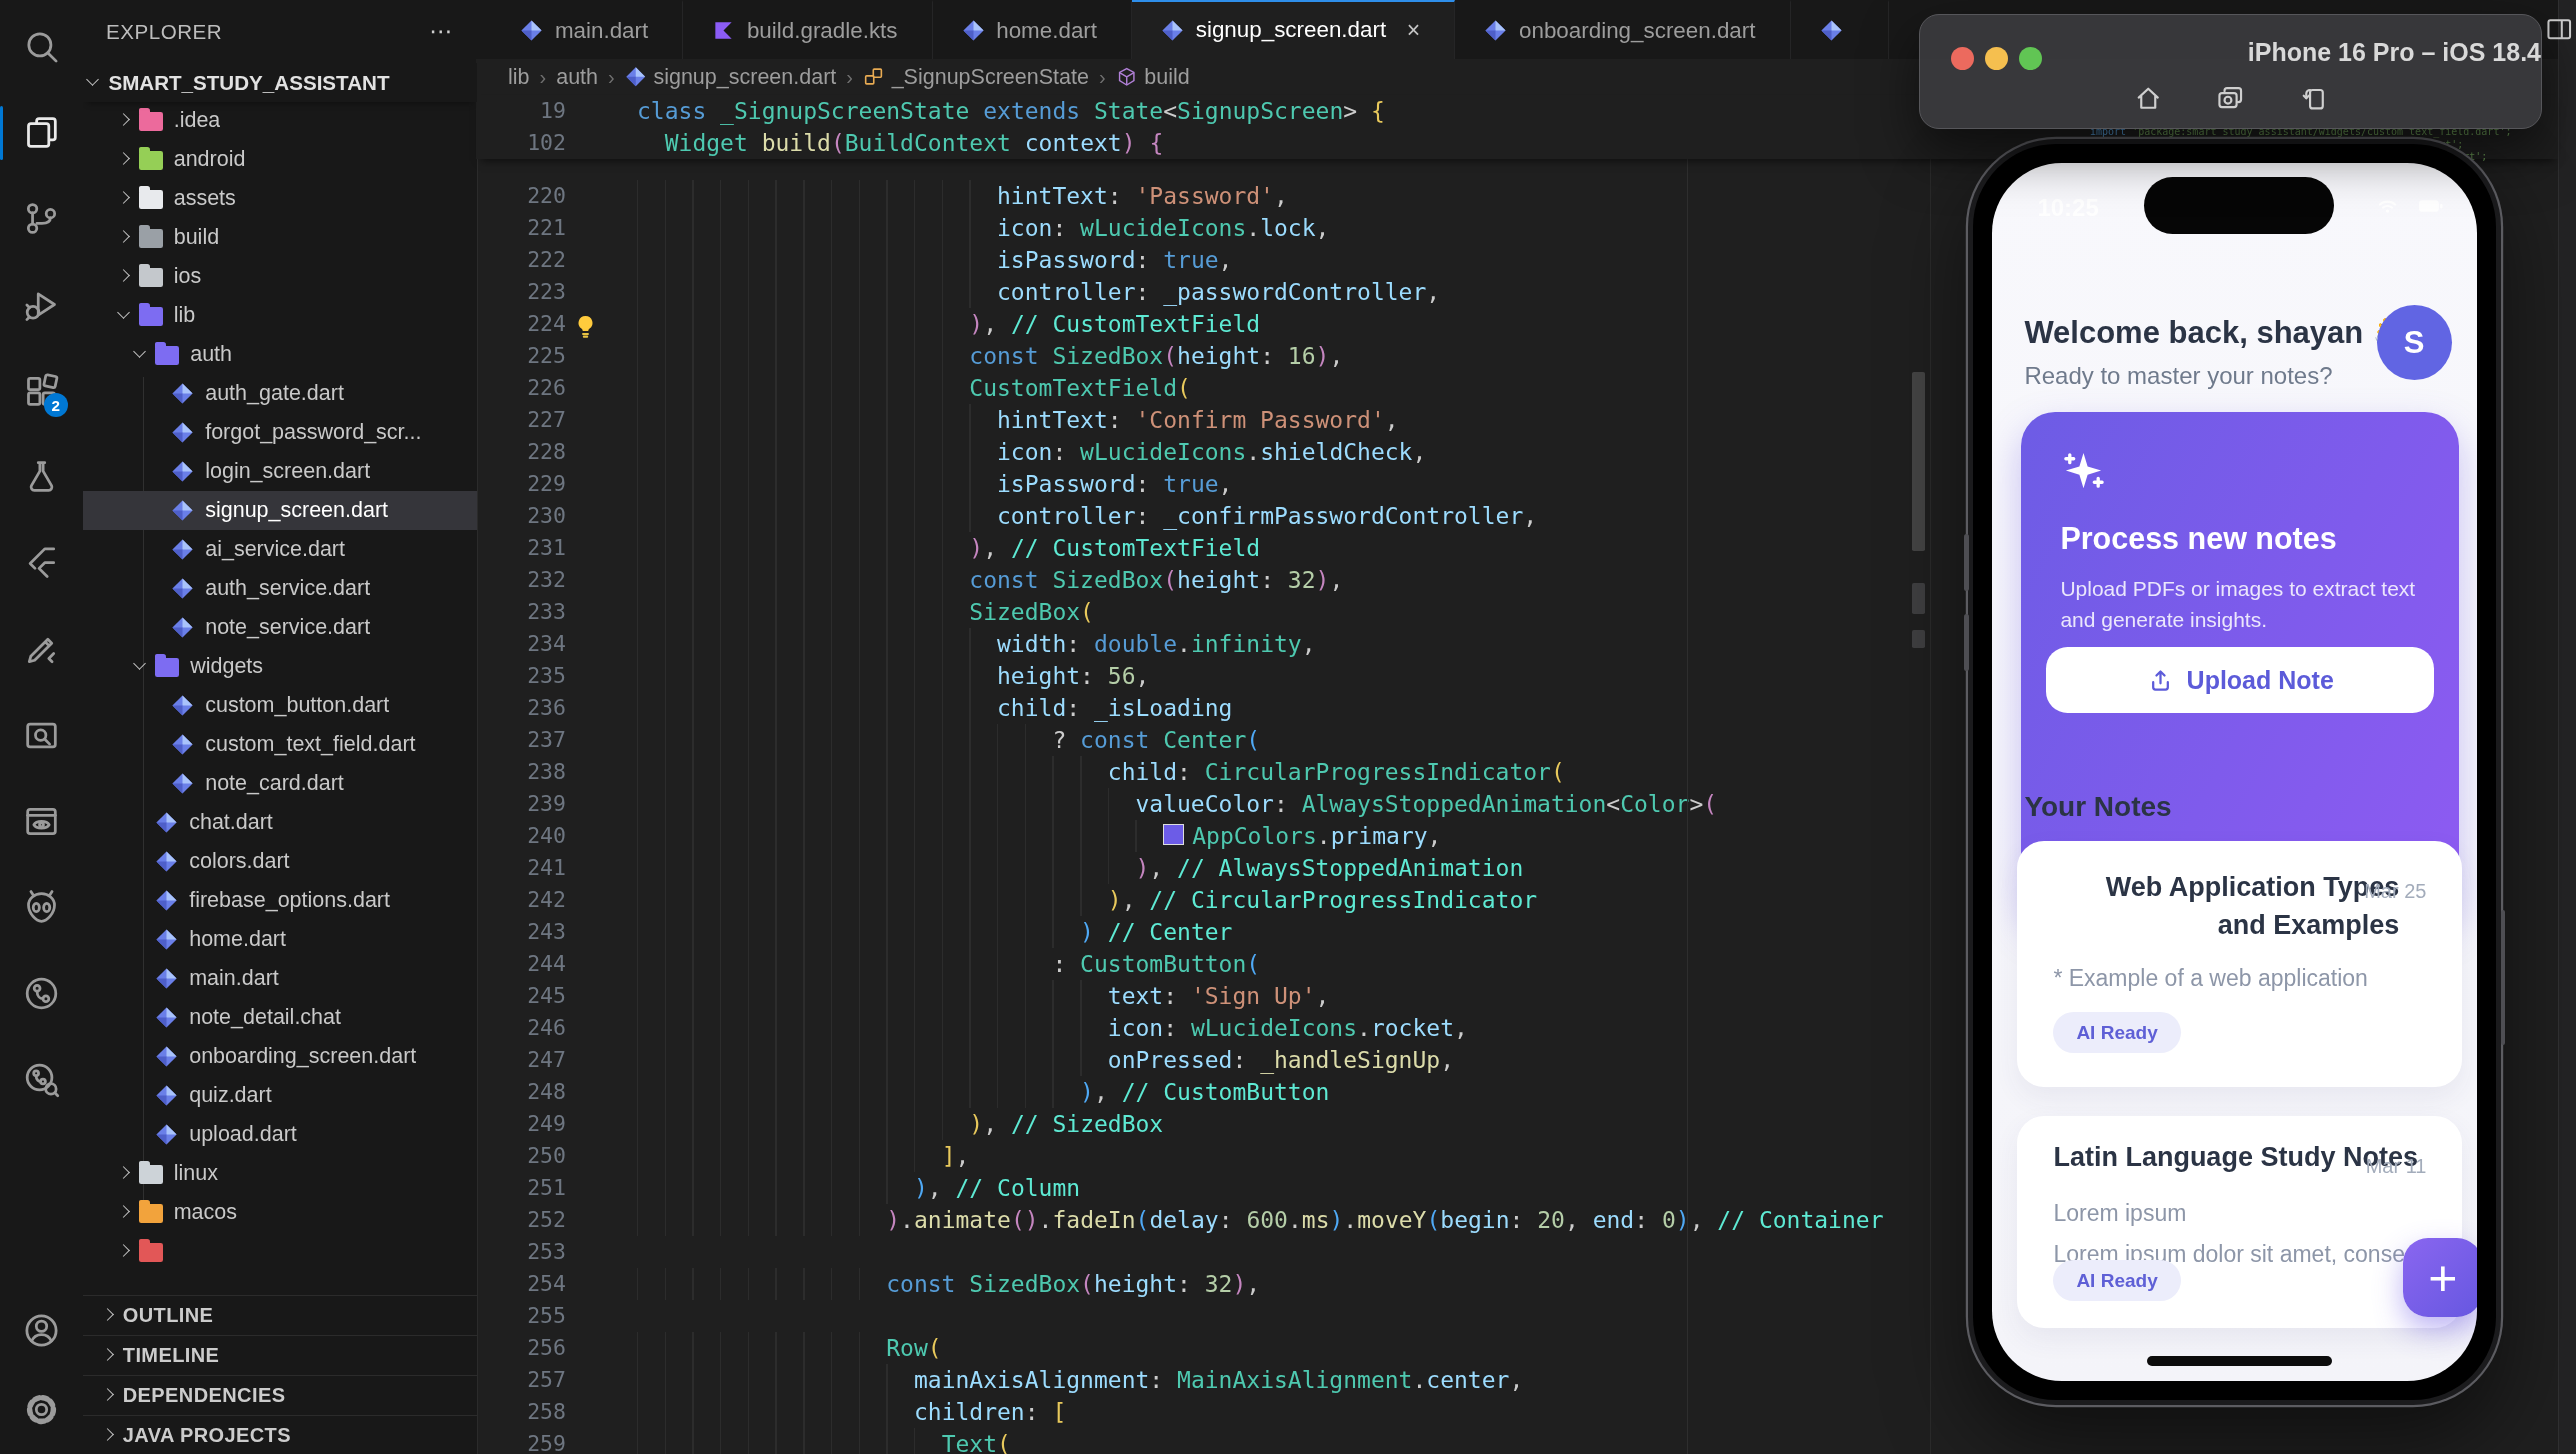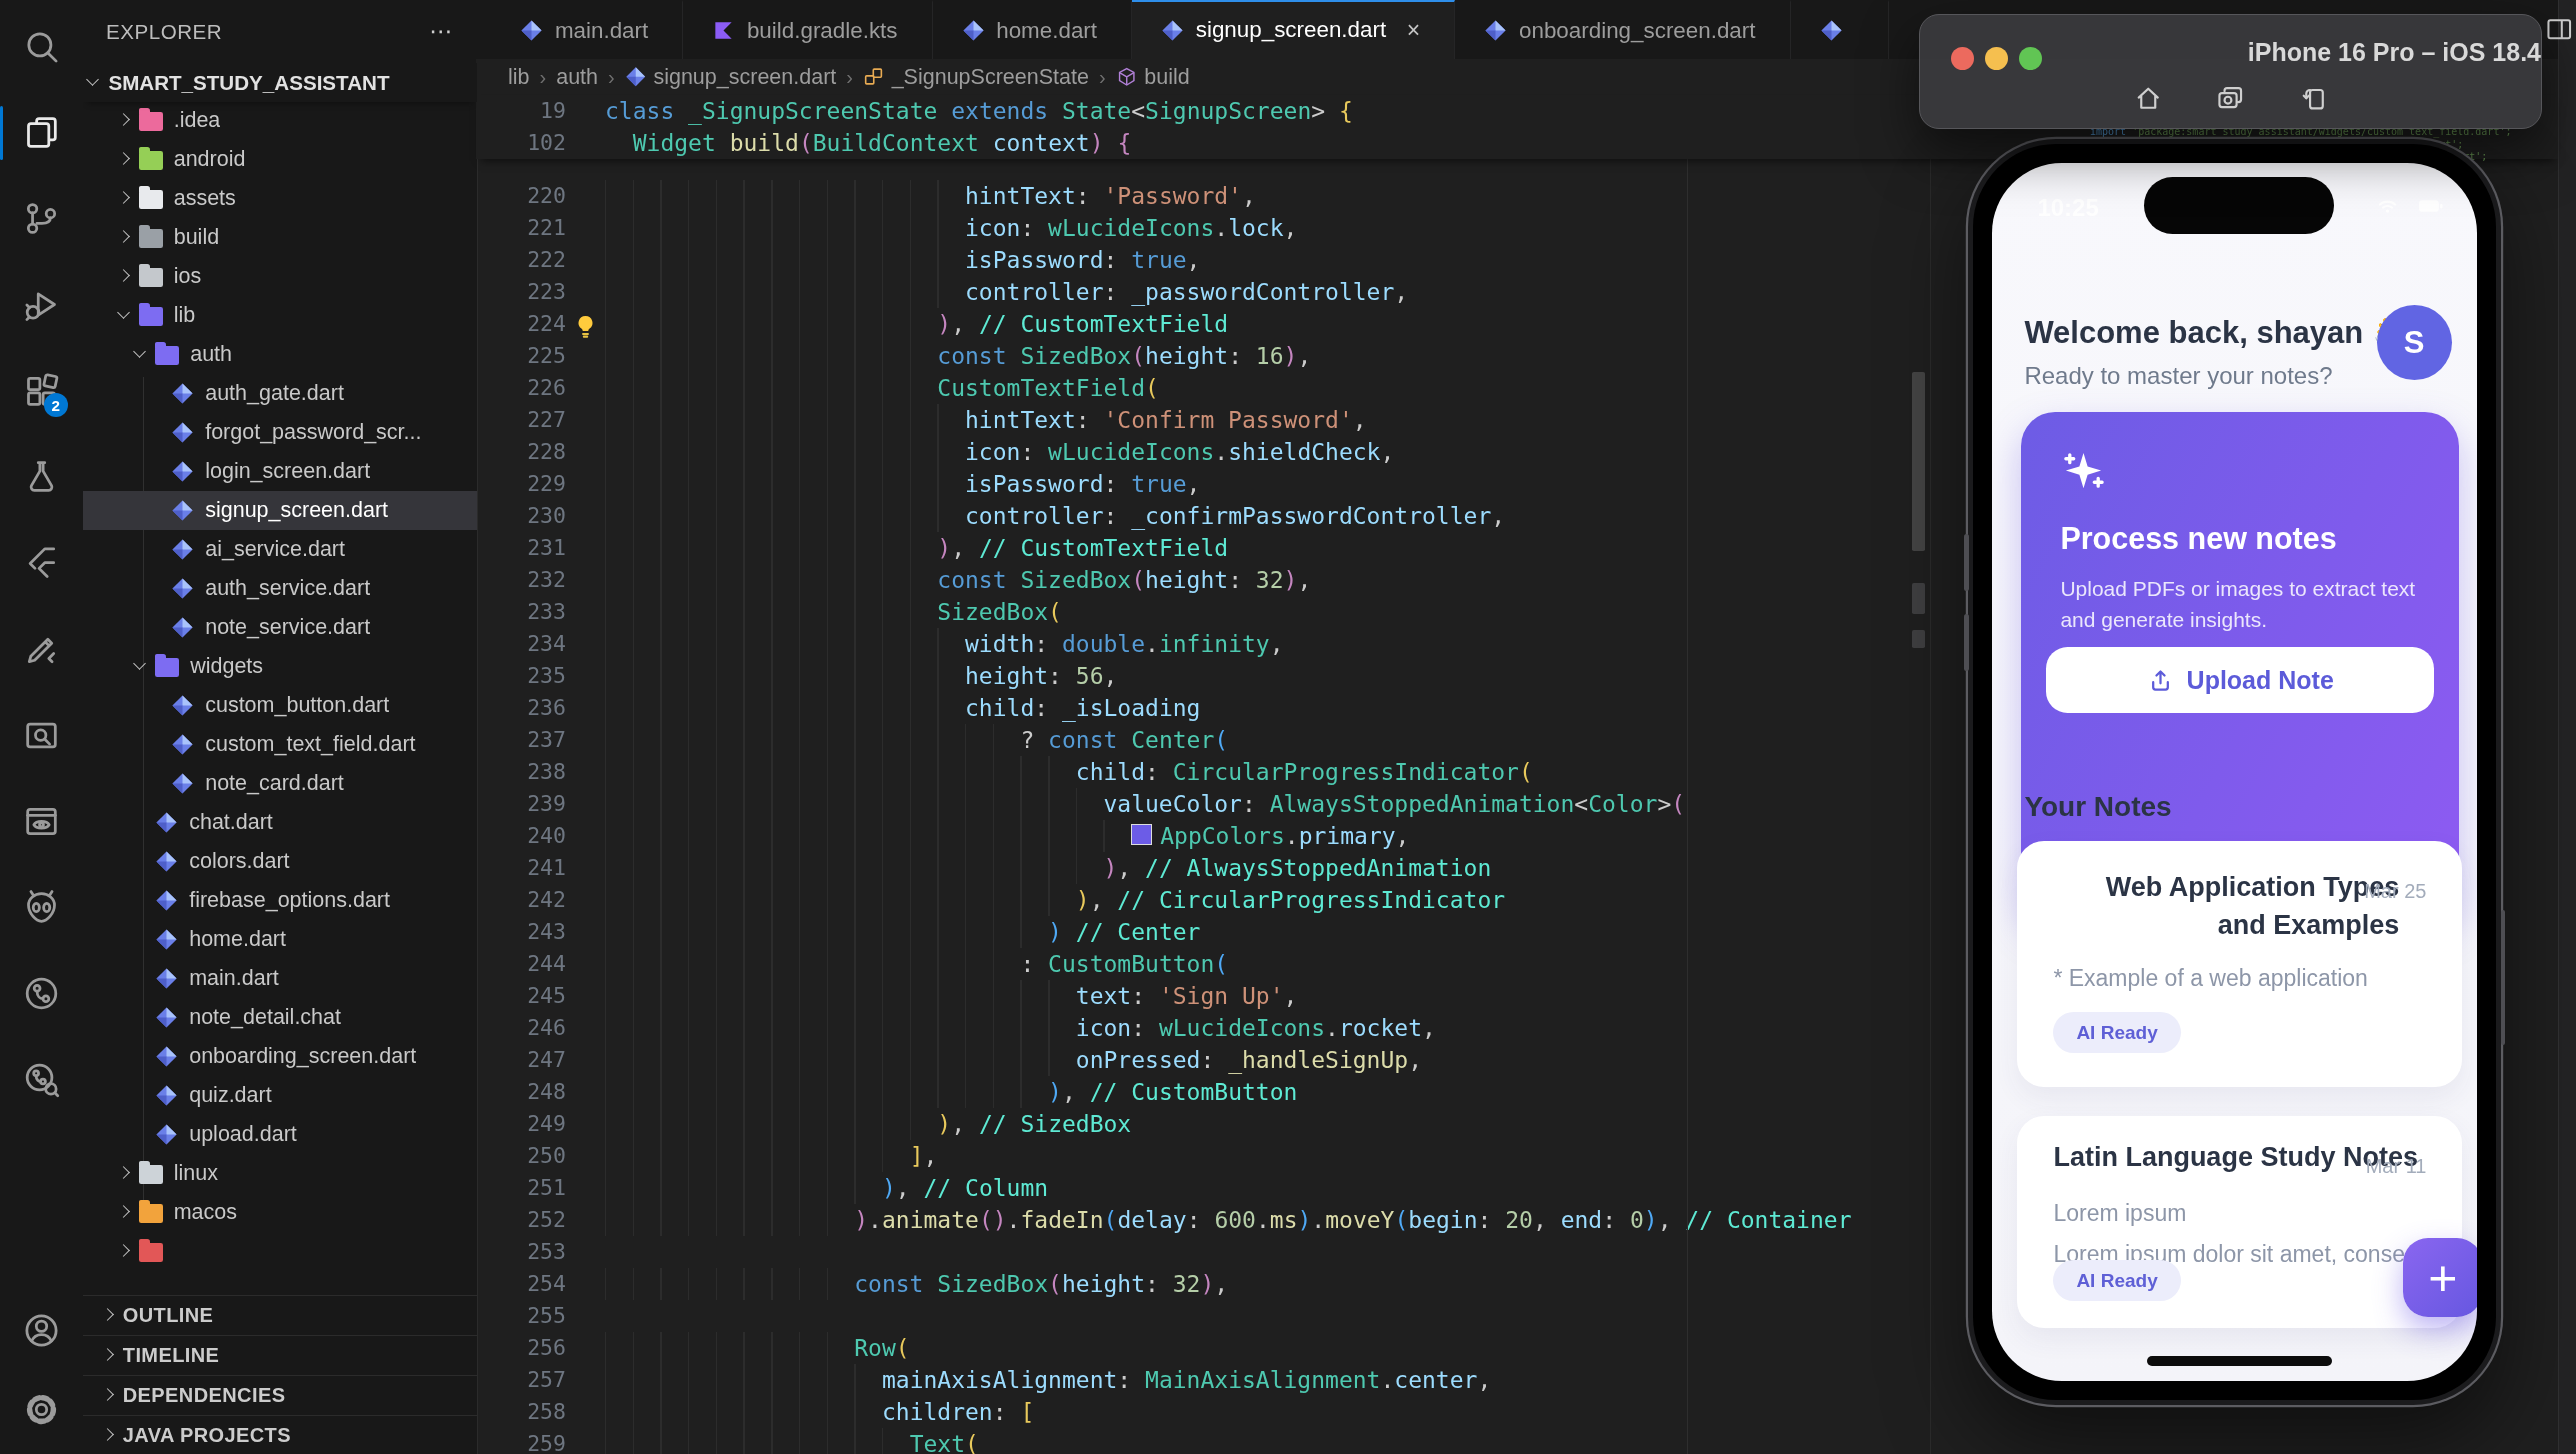--- a/index.html
+++ b/index.html
@@ -43,21 +43,21 @@
   
   #breadcrumb{position:absolute;left:476px;top:59px;right:18px;height:36px;display:flex;align-items:center;padding-left:32px;
               color:#9d9d9d;font-size:21.5px;gap:10px;background:#1f1f1f;}
   .bsep{color:#707070;font-size:20px;}
   .bitem{display:flex;align-items:center;gap:7.2px;cursor:pointer;}
   #sticky{position:absolute;left:476px;top:95px;right:18px;background:#1f1f1f;box-shadow:0 6.3px 8px -4.5px rgba(0,0,0,.55);z-index:1;}
   #code{position:absolute;left:476px;top:167px;right:18px;bottom:0;overflow:hidden;padding-top:12.6px;}
   .cline{display:flex;height:32px;line-height:32px;font-family:"DejaVu Sans Mono",monospace;font-size:23px;align-items:flex-end;}
   .ln{width:90px;text-align:right;color:#6e7681;font-size:21.5px;flex:none;}
   .gut{width:39px;flex:none;position:relative;display:flex;align-items:center;justify-content:center;}
-  .ct{position:relative;white-space:pre;padding-left:calc(var(--i) * 1ch);}
+  .ct{position:relative;white-space:pre;padding-left:calc(var(--i) * 1ch);margin-left:32px;}
   .ct.g::before{content:"";position:absolute;left:0;top:0;bottom:0;width:calc(var(--i) * 1ch);
        background:repeating-linear-gradient(90deg,rgba(255,255,255,.06) 0 1.4px,transparent 1.4px 2ch);}
   .tk-k{color:#569CD6}.tk-t{color:#4EC9B0}.tk-p{color:#9CDCFE}.tk-s{color:#CE9178}.tk-n{color:#B5CEA8}
   .tk-f{color:#DCDCAA}.tk-c{color:#5eead4}.tk-u{color:#C586C0}.tk-b{color:#4FA9F5}.tk-y{color:#E8C95C}.tk-w{color:#cccccc}
   .sw{display:inline-block;width:19px;height:19px;background:#6C5CE7;border:0.9px solid #ddd;vertical-align:-1.8px;margin-right:8px;}
   #ruler{position:absolute;left:1687px;top:95px;bottom:0;width:0.9px;background:#2e2e2e;}
   #groupborder{position:absolute;left:1930px;top:59px;bottom:0;width:0.9px;background:#2b2b2b;}
   #rightstrip{position:absolute;left:2558px;top:0;bottom:0;width:18px;background:#232324;border-left:0.9px solid #303031;}
   .sthumb{position:absolute;background:rgba(130,130,130,.38);border-radius:1.8px;}
   #spliticon{position:absolute;left:2544px;top:14.4px;color:#d0d0d0;}

